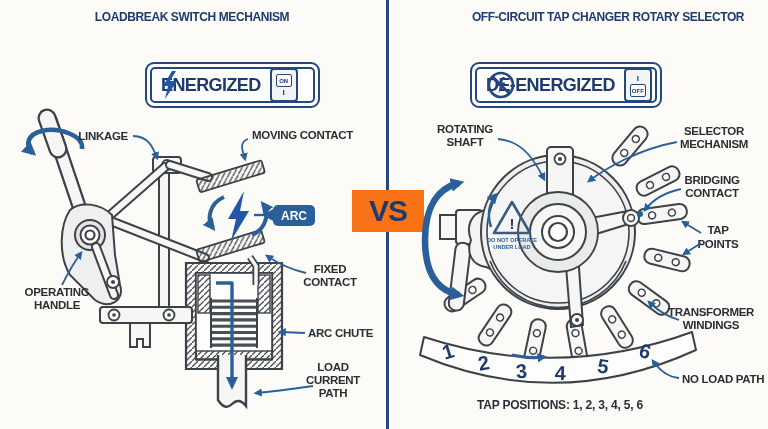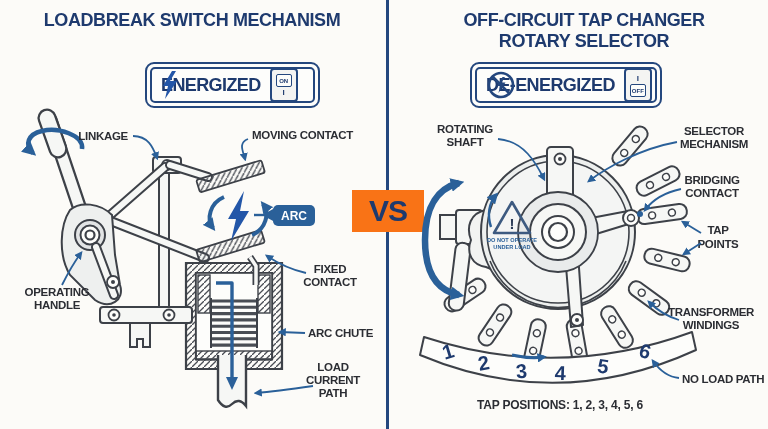--- a/index.html
+++ b/index.html
@@ -4,24 +4,24 @@
 <style>
   html,body{margin:0;padding:0;background:#e8e8e8;}
   #stage{
     position:relative;width:768px;height:429px;overflow:hidden;
     background:#fcfbf8;
     font-family:"Liberation Sans", sans-serif;
     color:#2b2d33;
   }
   .panel-title{
     position:absolute;top:10px;width:384px;text-align:center;
-    font-size:18px;font-weight:700;letter-spacing:-0.4px;color:#1e3a6e;
+    font-size:12px;font-weight:700;letter-spacing:-0.4px;color:#1e3a6e;
   }
   #title-left{left:0;}
-  #title-right{left:385px;width:302px;padding-left:48px;}
+  #title-right{left:409px;width:302px;padding-left:48px;}
   #divider{position:absolute;left:386px;top:0;width:3px;height:429px;background:#24477e;}
   #vs{
     position:absolute;left:352px;top:190px;width:72px;text-align:center;
     font-size:30px;font-weight:700;color:#1e3a6e;background:#f97316;
     padding:4px 0;letter-spacing:-1px;
   }
   
   .badge{
     position:absolute;top:62px;height:46px;border:2px solid #24477e;border-radius:9px;
     background:#fdfdfb;box-sizing:border-box;padding:3px;

